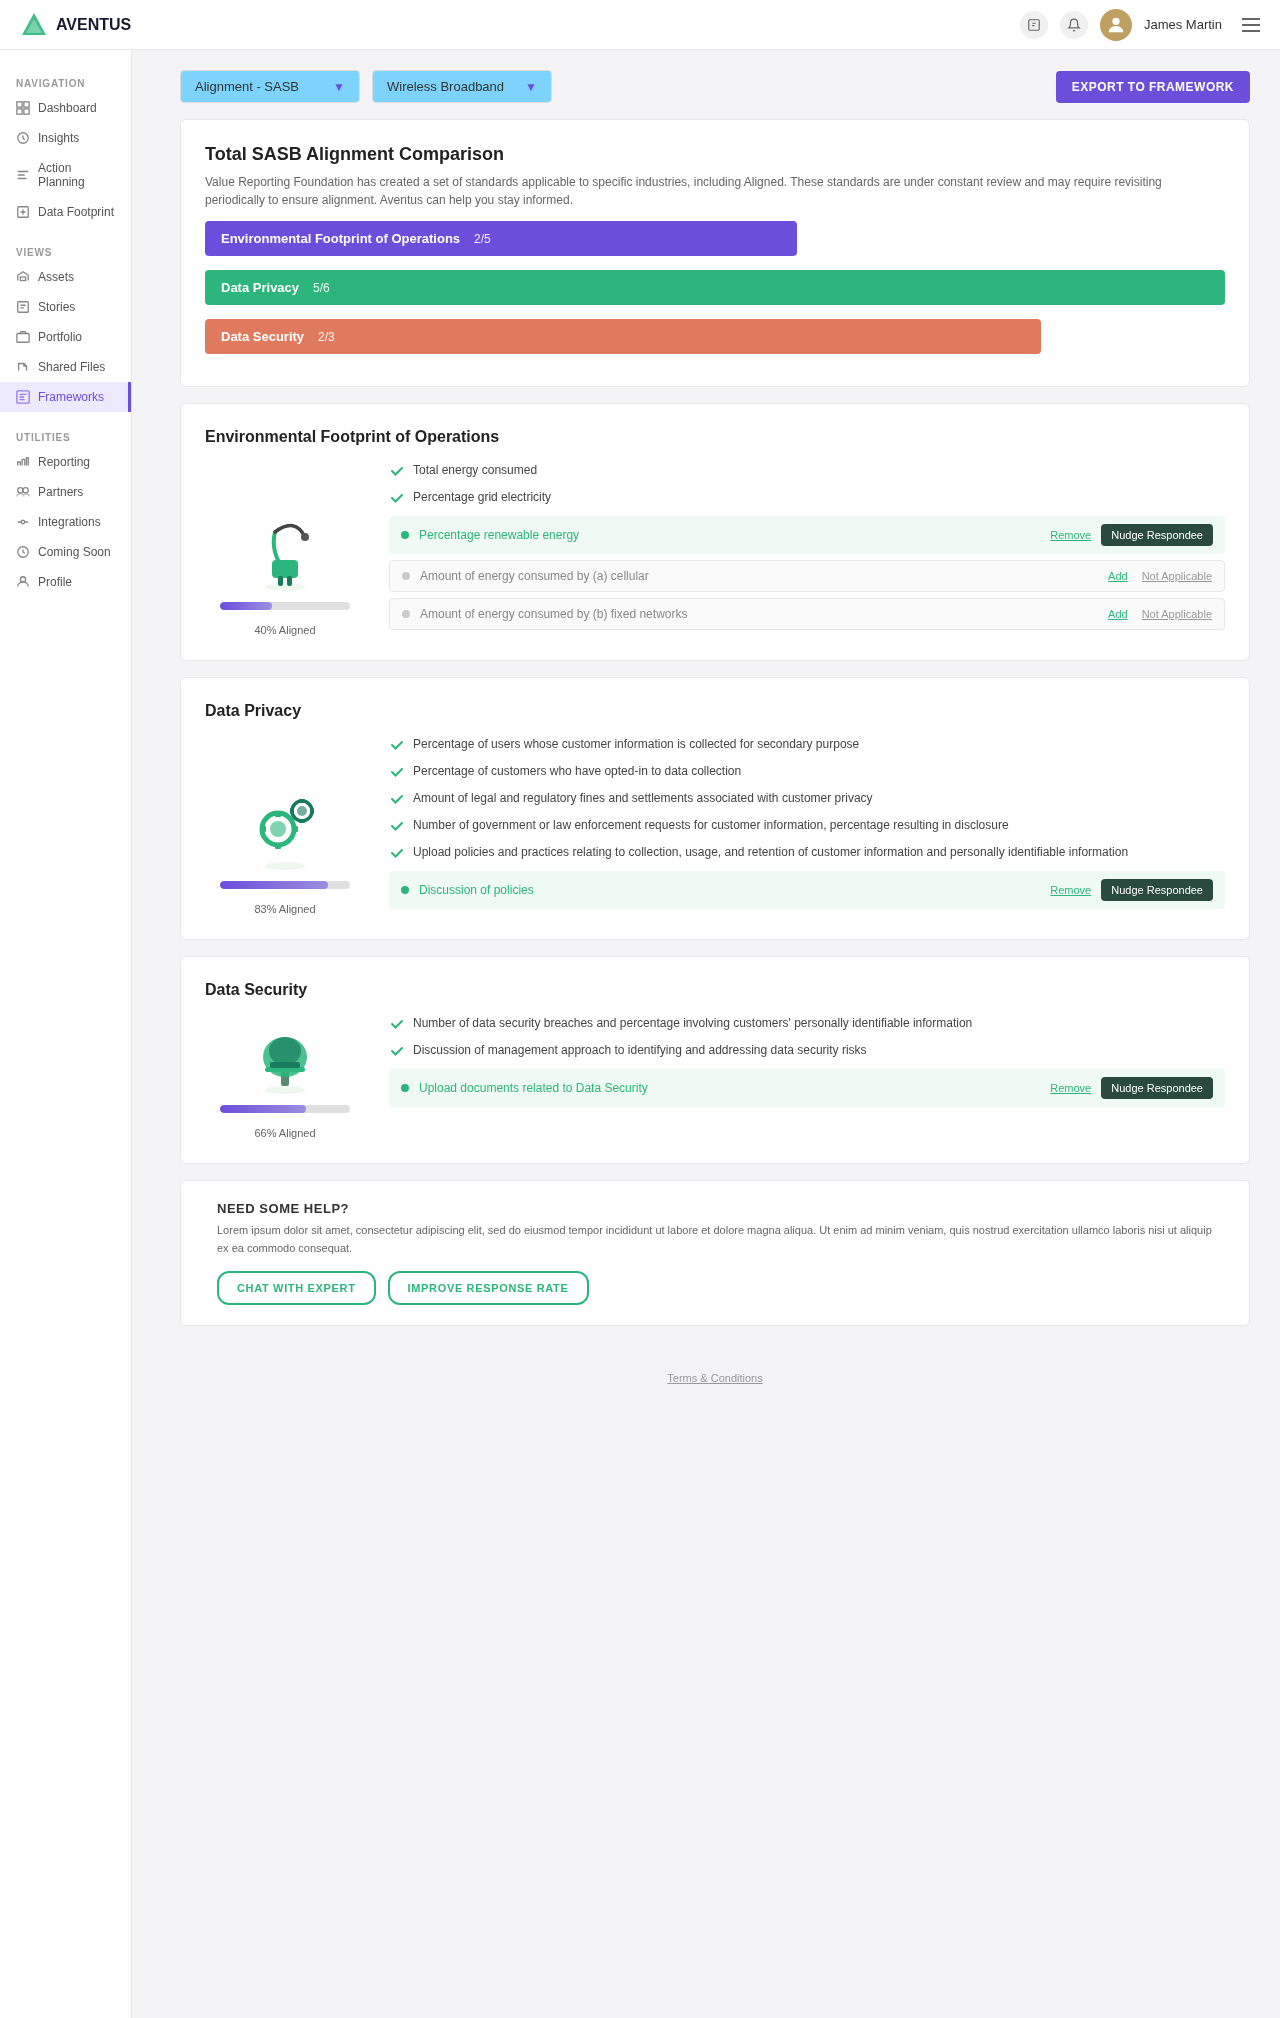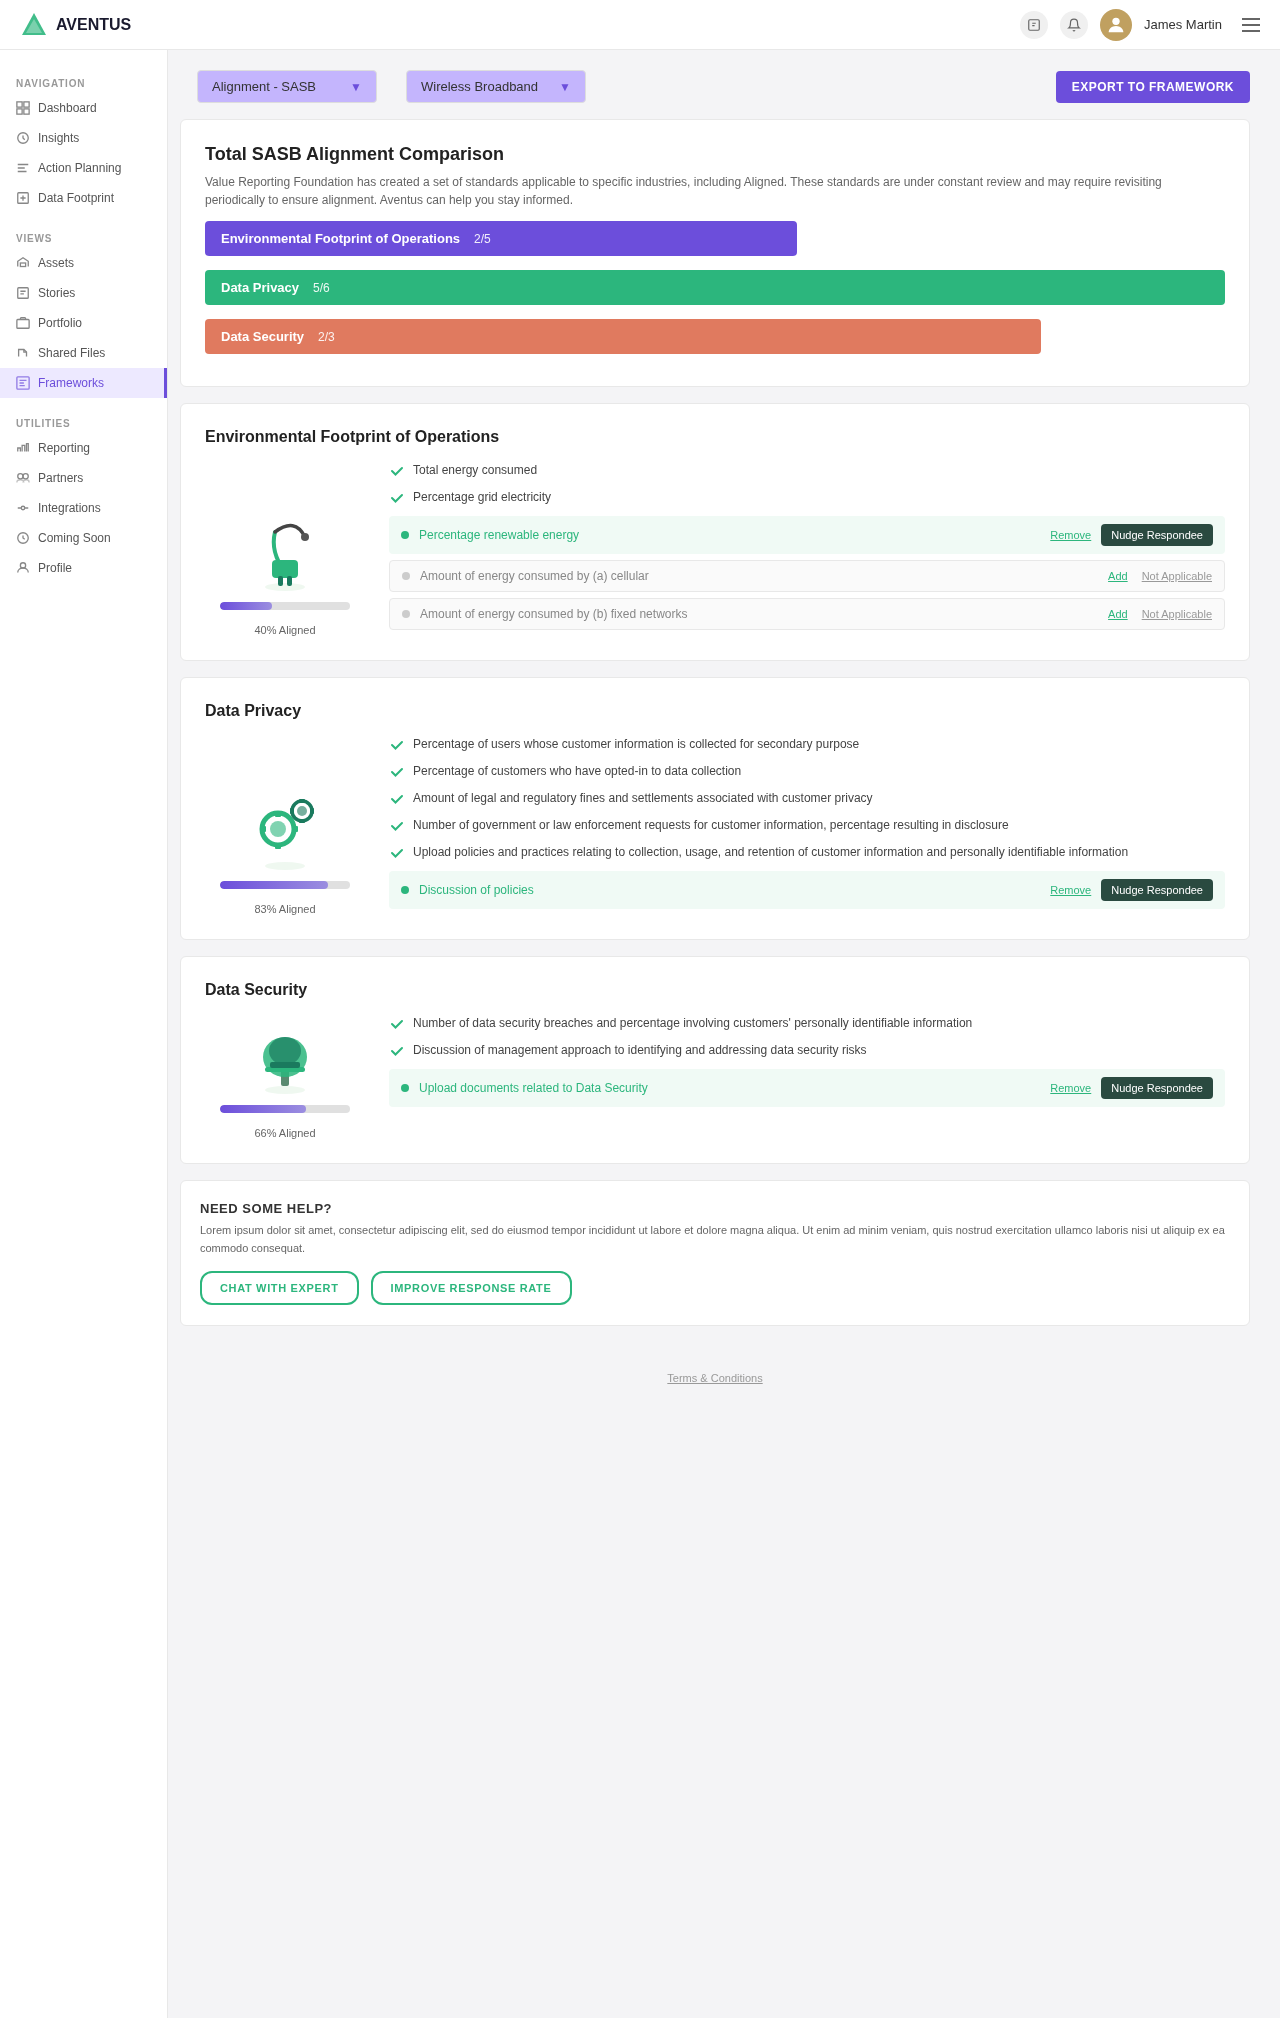--- a/index.html
+++ b/index.html
@@ -14,33 +14,33 @@
     .topbar-icon { width: 28px; height: 28px; background: #f0f0f0; border-radius: 50%; display: flex; align-items: center; justify-content: center; cursor: pointer; }
     .avatar { width: 32px; height: 32px; border-radius: 50%; background: #c0a060; display: flex; align-items: center; justify-content: center; overflow: hidden; }
     .user-name { font-size: 13px; font-weight: 500; color: #333; }
     .hamburger { cursor: pointer; display: flex; flex-direction: column; gap: 4px; margin-left: 8px; }
     .hamburger span { width: 18px; height: 2px; background: #666; display: block; }
 
     
     .main-layout { display: flex; margin-top: 50px; min-height: calc(2018px - 50px); }
 
     
-    .sidebar { width: 168px; background: #fff; border-right: 1px solid #e8e8e8; padding: 20px 0; position: fixed; top: 50px; bottom: 0; overflow-y: auto; }
+    .sidebar { width: 132px; background: #fff; border-right: 1px solid #e8e8e8; padding: 20px 0; position: fixed; top: 50px; bottom: 0; overflow-y: auto; }
     .sidebar-section-label { font-size: 10px; color: #999; font-weight: 600; letter-spacing: 0.08em; padding: 8px 16px 4px; text-transform: uppercase; }
     .sidebar-item { display: flex; align-items: center; gap: 8px; padding: 8px 16px; cursor: pointer; color: #555; font-size: 12px; border-radius: 0; transition: background 0.15s; }
     .sidebar-item.active { background: #ede9ff; color: #6c4edb; border-right: 3px solid #6c4edb; }
     .sidebar-item-icon { width: 14px; height: 14px; flex-shrink: 0; opacity: 0.7; }
 
     
     .content { margin-left: 150px; flex: 1; padding: 20px 30px; }
 
     
     .filter-bar { display: flex; gap: 12px; margin-bottom: 16px; align-items: center; justify-content: space-between; }
     .filter-bar-left { display: flex; gap: 12px; }
-    .dropdown-btn { background: #c4b5fd; border: 1px solid #ddd; border-radius: 4px; padding: 8px 14px; font-size: 13px; display: flex; align-items: center; gap: 8px; cursor: pointer; color: #333; min-width: 180px; justify-content: space-between; margin-left: 17px; }
+    .dropdown-btn { background: #7dd3fc; border: 1px solid #ddd; border-radius: 4px; padding: 8px 14px; font-size: 13px; display: flex; align-items: center; gap: 8px; cursor: pointer; color: #333; min-width: 180px; justify-content: space-between; }
     .dropdown-btn .chevron { color: #6c4edb; font-size: 12px; }
     .export-btn { background: #6c4edb; color: #fff; border: none; border-radius: 4px; padding: 9px 16px; font-size: 12px; font-weight: 600; cursor: pointer; letter-spacing: 0.04em; }
 
     
     .card { background: #fff; border-radius: 6px; border: 1px solid #e8e8e8; padding: 24px; margin-bottom: 16px; }
 
     
     .section-title { font-size: 18px; font-weight: 600; color: #222; margin-bottom: 8px; }
     .section-desc { font-size: 12px; color: #666; line-height: 1.5; margin-bottom: 12px; }
     .tab-links { display: flex; gap: 20px; margin-bottom: 14px; border-bottom: 1px solid #eee; padding-bottom: 8px; }
@@ -71,21 +71,21 @@
     .action-text { flex: 1; font-size: 12px; color: #2cb67d; font-weight: 500; }
     .action-remove { font-size: 11px; color: #2cb67d; text-decoration: underline; cursor: pointer; margin-left: auto; }
     .nudge-btn { background: #2a4a40; color: #fff; border: none; border-radius: 4px; padding: 5px 10px; font-size: 11px; cursor: pointer; white-space: nowrap; }
     .action-add { font-size: 11px; color: #2cb67d; text-decoration: underline; cursor: pointer; margin-left: auto; }
     .action-na { font-size: 11px; color: #999; text-decoration: underline; cursor: pointer; margin-left: 4px; }
     .action-row-pending { display: flex; align-items: center; gap: 10px; background: #fafafa; border: 1px solid #e8e8e8; border-radius: 4px; padding: 8px 12px; margin-bottom: 6px; }
     .dot-pending { width: 8px; height: 8px; border-radius: 50%; background: #ccc; flex-shrink: 0; }
     .action-text-pending { flex: 1; font-size: 12px; color: #888; }
 
     
-    .help-section { background: #fff; border: 1px solid #e8e8e8; border-radius: 6px; padding: 20px 19px; margin-bottom: 16px; }
+    .help-section { background: #fff; border: 1px solid #e8e8e8; border-radius: 6px; padding: 20px 36px; margin-bottom: 16px; }
     .help-title { font-size: 13px; font-weight: 700; color: #333; margin-bottom: 6px; text-transform: uppercase; letter-spacing: 0.04em; }
     .help-desc { font-size: 11px; color: #666; line-height: 1.6; margin-bottom: 14px; }
     .help-buttons { display: flex; gap: 12px; }
     .help-btn { background: #fff; border: 2px solid #2cb67d; color: #2cb67d; border-radius: 12px; padding: 9px 18px; font-size: 11px; font-weight: 700; cursor: pointer; letter-spacing: 0.06em; text-transform: uppercase; }
 
     
     .page-footer { text-align: center; padding: 30px; font-size: 11px; color: #999; }
     .page-footer a { color: #999; text-decoration: underline; cursor: pointer; }
   </style>
 </head>

